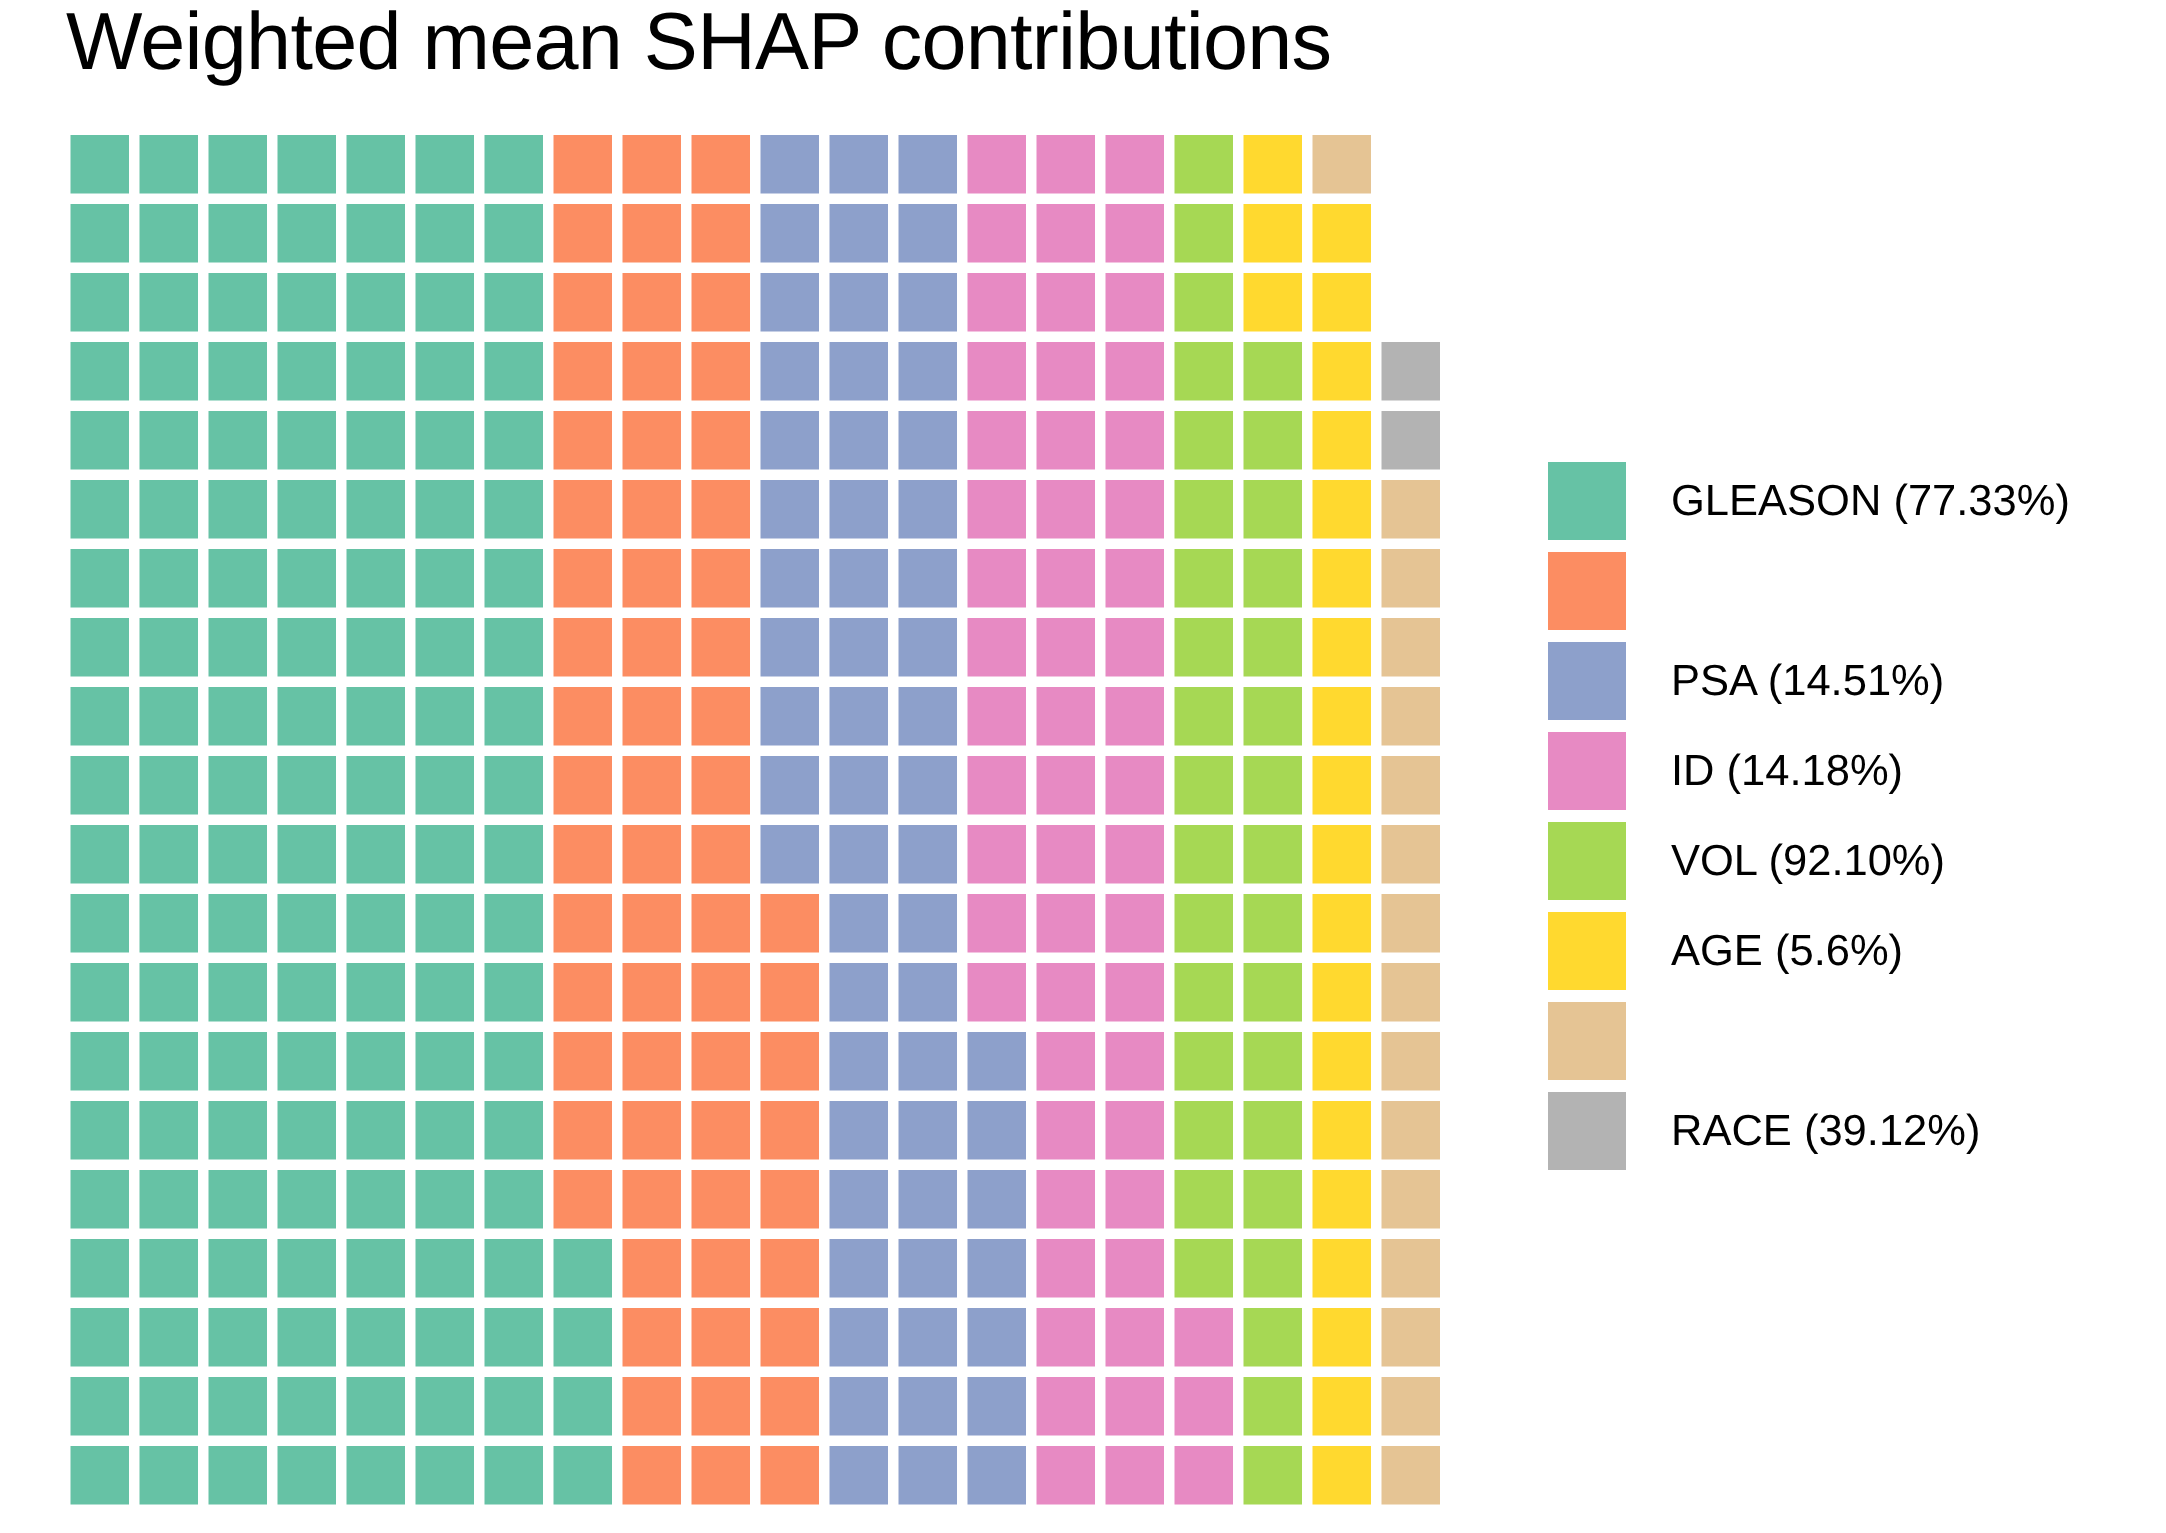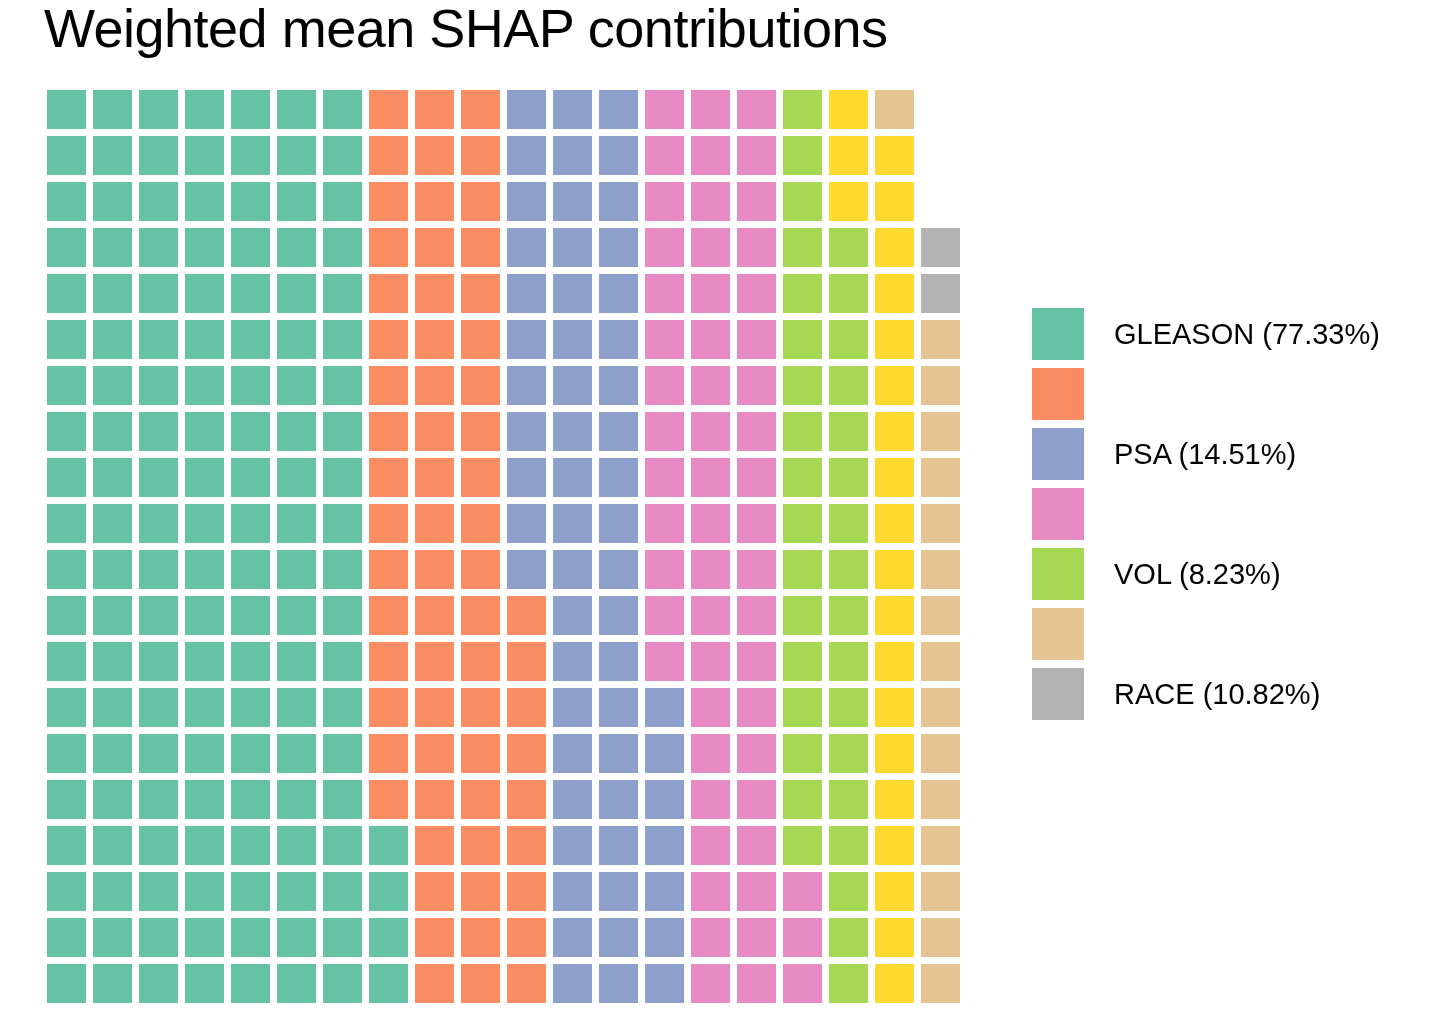--- a/index.html
+++ b/index.html
@@ -123,27 +123,32 @@
       </div>
       <div class="legend-item">
         <span class="legend-swatch" style="background-color: rgb(252, 141, 98);"></span>
       </div>
       <div class="legend-item">
         <span class="legend-swatch" style="background-color: rgb(141, 160, 203);"></span>
         <span class="legend-label">PSA (14.51%)</span>
       </div>
       <div class="legend-item">
         <span class="legend-swatch" style="background-color: rgb(231, 138, 195);"></span>
+        <span class="legend-label">ID (14.18%)</span>
       </div>
       <div class="legend-item">
         <span class="legend-swatch" style="background-color: rgb(166, 216, 84);"></span>
-        <span class="legend-label">VOL (8.23%)</span>
+        <span class="legend-label">VOL (92.10%)</span>
+      </div>
+      <div class="legend-item">
+        <span class="legend-swatch" style="background-color: rgb(255, 217, 47);"></span>
+        <span class="legend-label">AGE (5.6%)</span>
       </div>
       <div class="legend-item">
         <span class="legend-swatch" style="background-color: rgb(229, 196, 148);"></span>
       </div>
       <div class="legend-item">
         <span class="legend-swatch" style="background-color: rgb(179, 179, 179);"></span>
-        <span class="legend-label">RACE (10.82%)</span>
+        <span class="legend-label">RACE (39.12%)</span>
       </div>
     </div>
 
 </div>
 
 </body></html>

